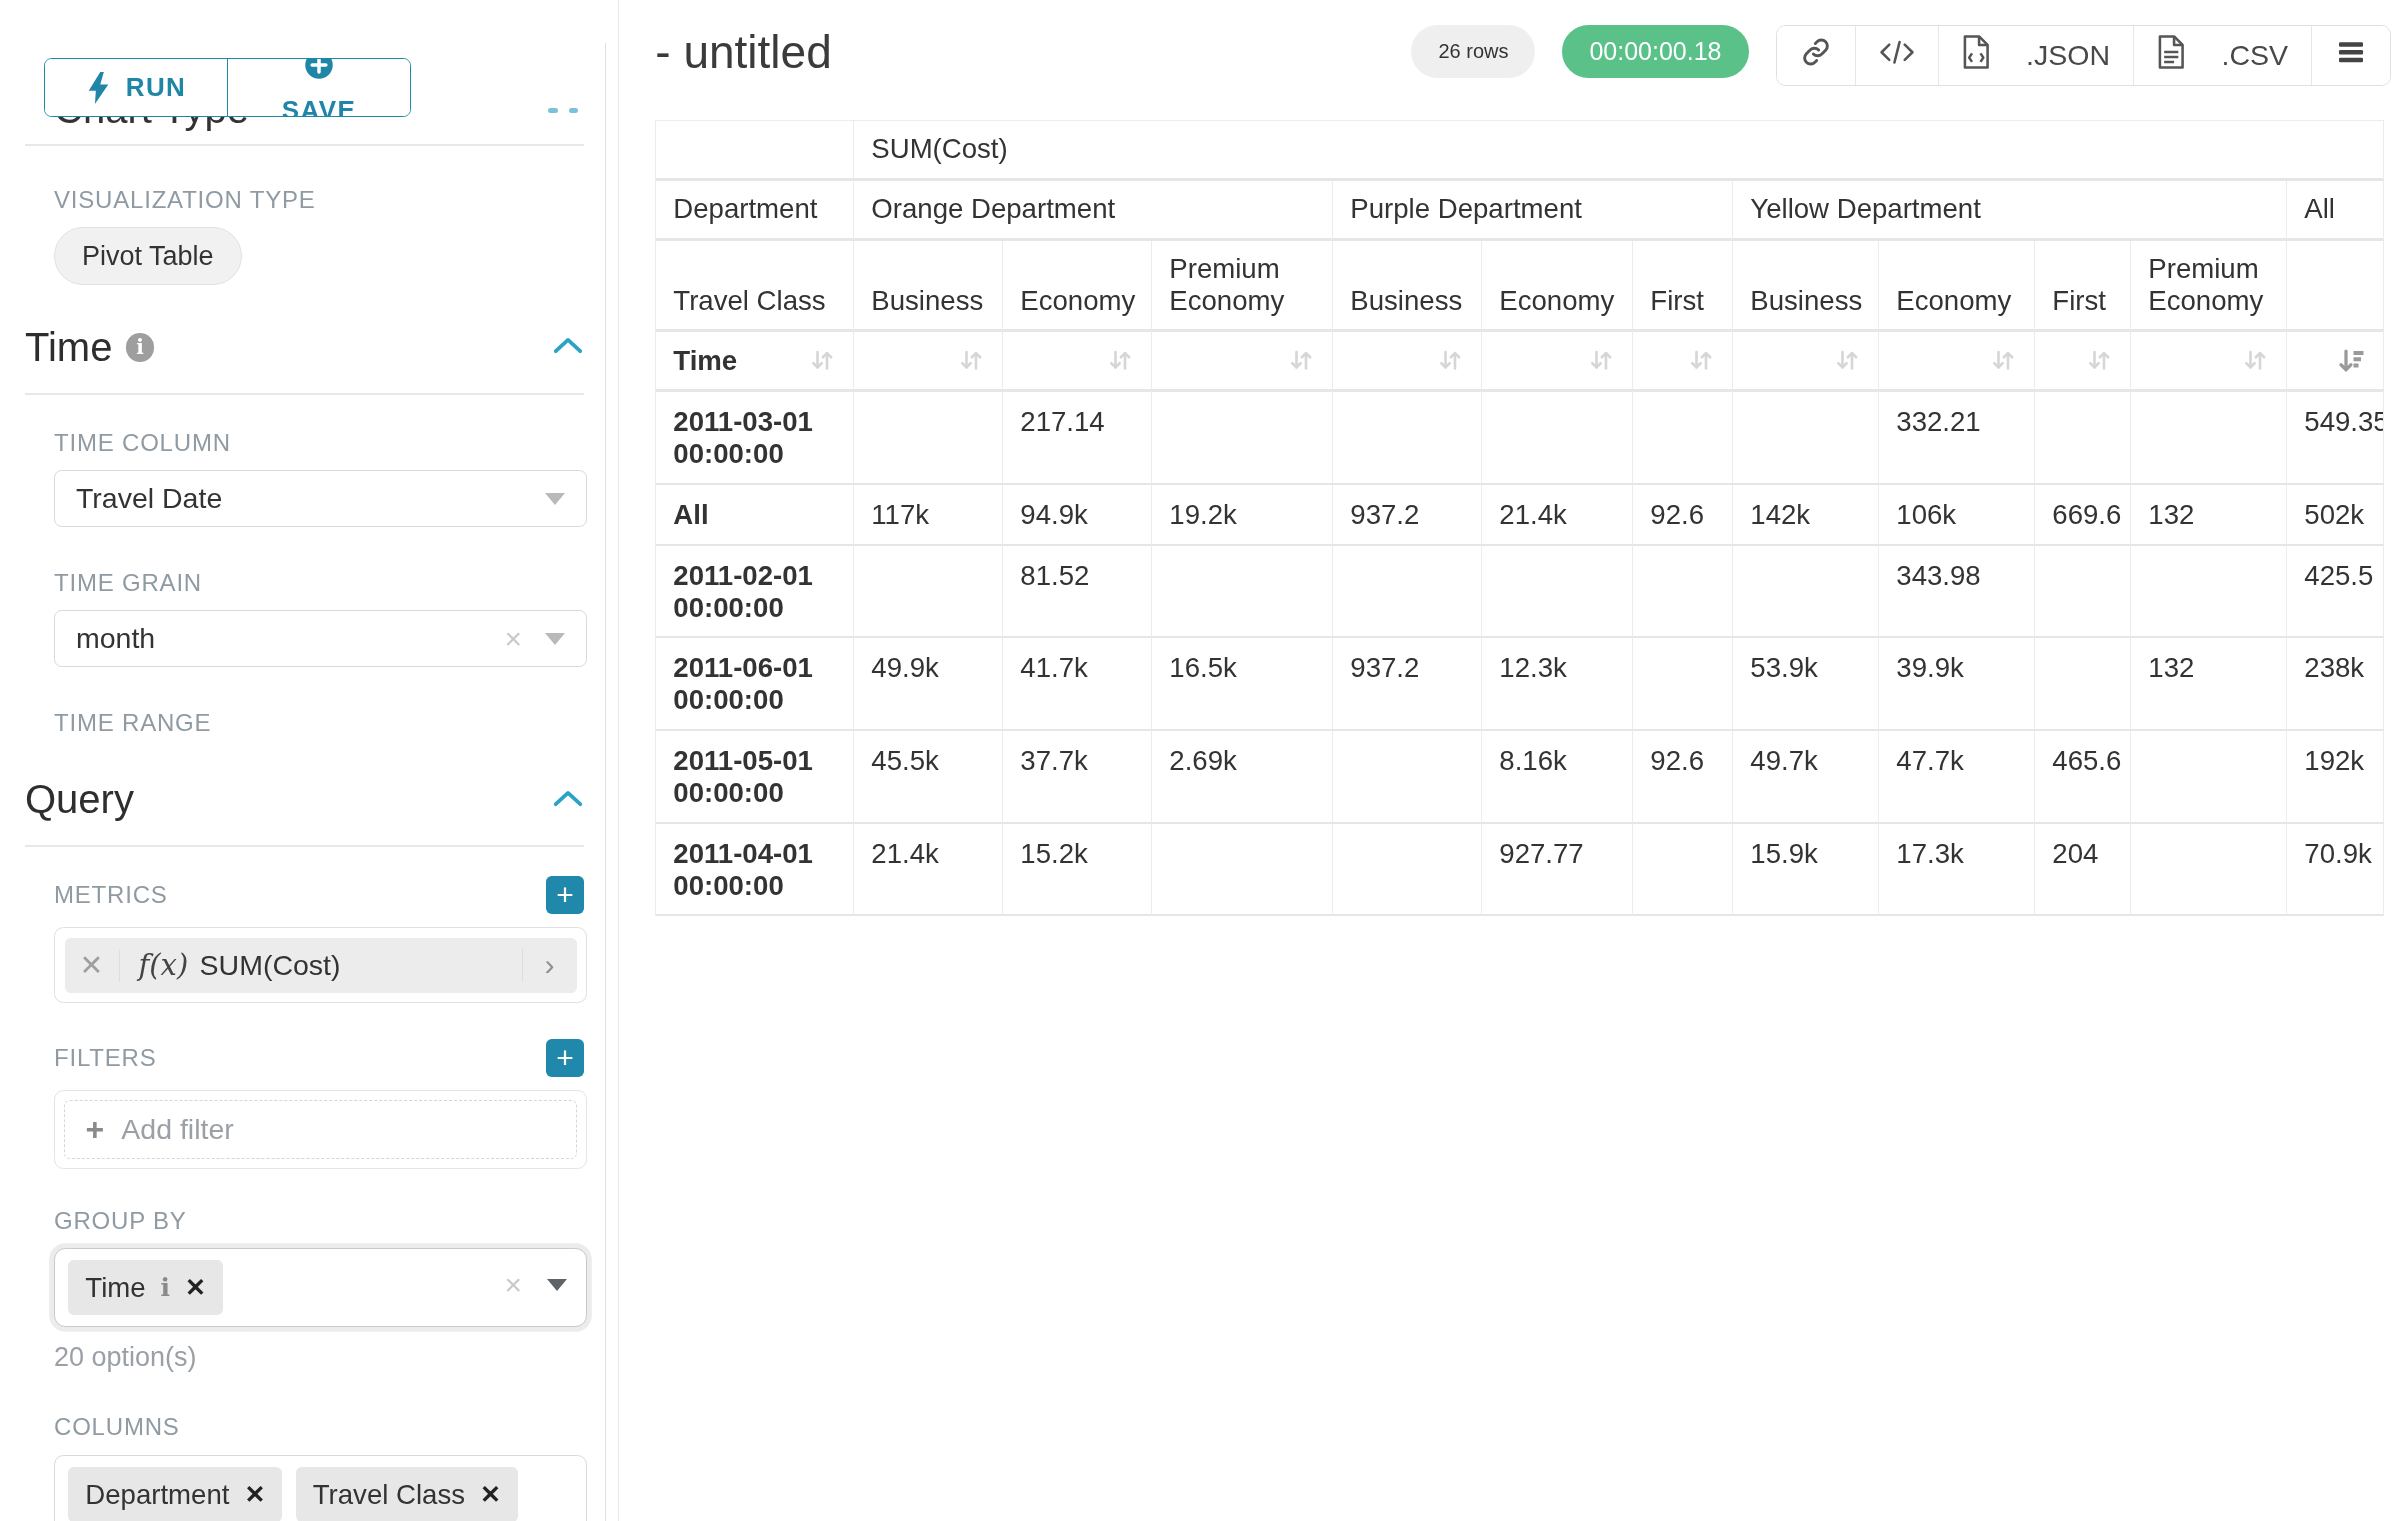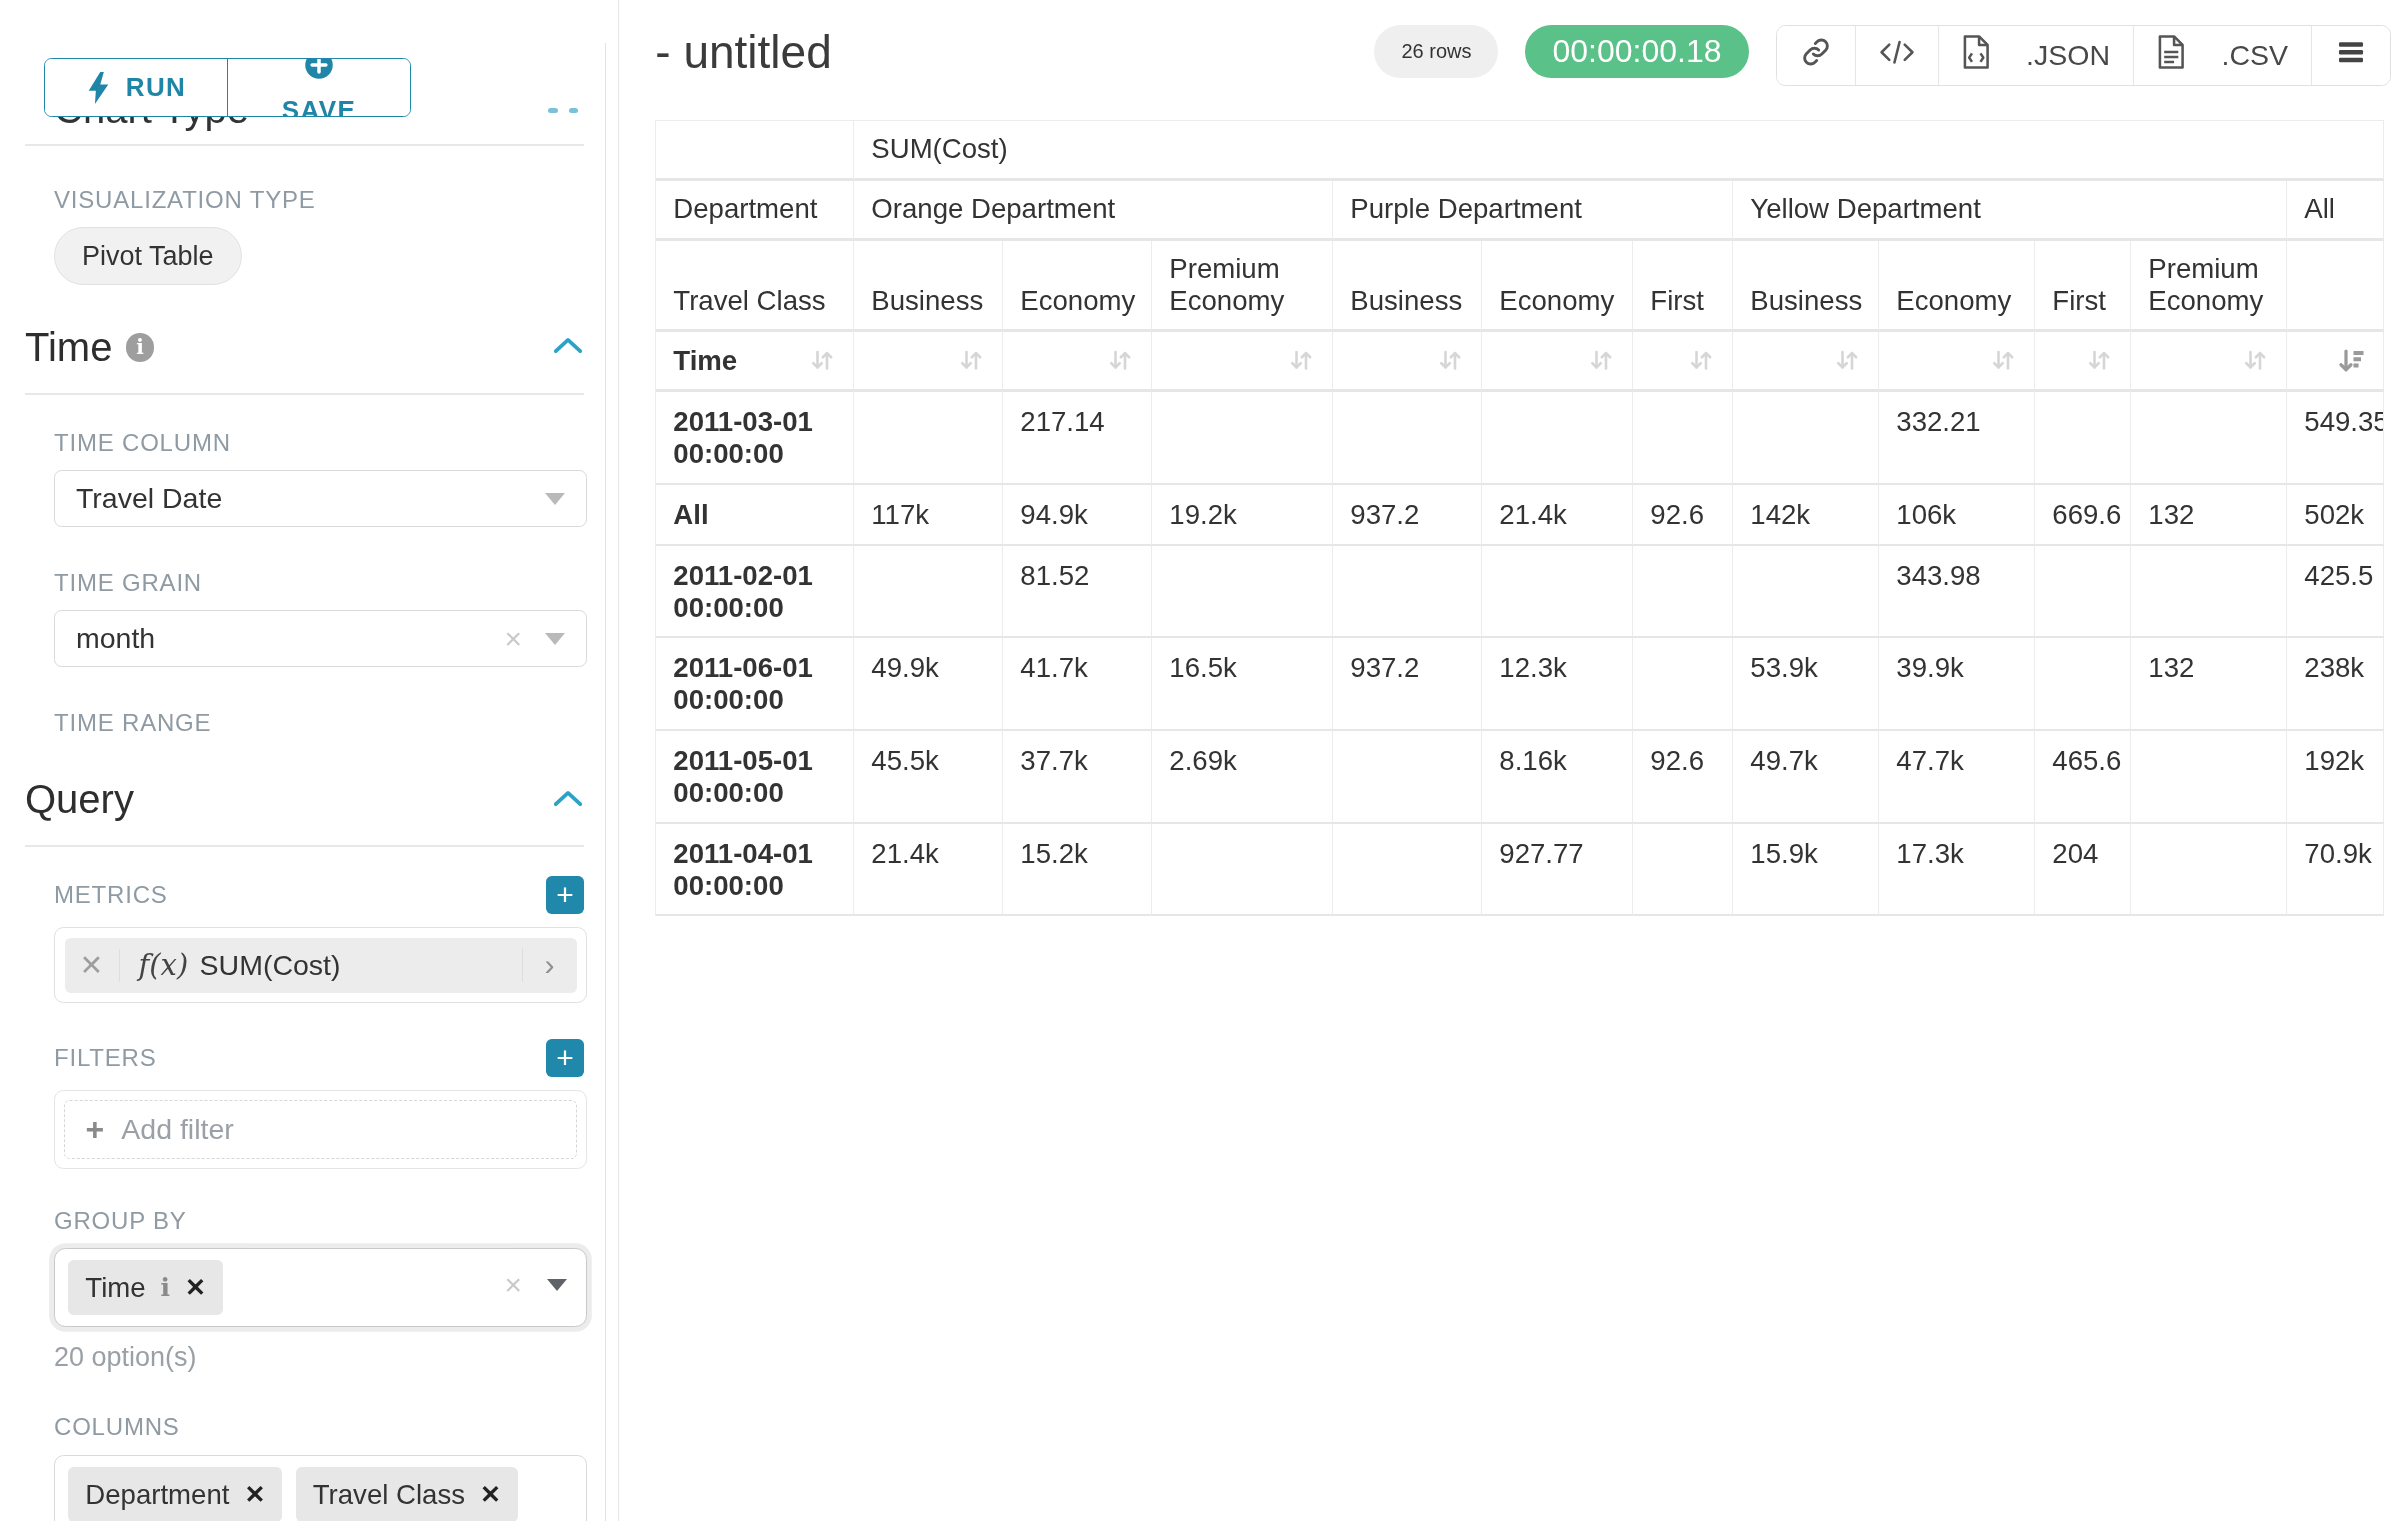--- a/index.html
+++ b/index.html
@@ -76,21 +76,21 @@
   .opt-count { margin:15px 0 0 54px; font-size:27px; color:#9aa0a6; }
   .sect-gap { height:42px; }
 
   
   .main { flex:1; display:flex; flex-direction:column; }
   .main-header { display:flex; align-items:flex-start; padding:25px 15px 0 36px; }
   .page-title { font-size:46px; font-weight:400; color:#3b3b3b; margin-right:auto; white-space:nowrap; }
   .rows-pill { background:#efefef; border-radius:27px; height:53px; display:flex; align-items:center;
     padding:0 27px; font-size:20px; color:#333; }
   .timer-pill { background:#5ac189; border-radius:27px; height:53px; display:flex; align-items:center;
-    padding:8px 27px; font-size:32px; color:#fff; margin-left:27px; }
+    padding:8px 27px; font-size:25px; color:#fff; margin-left:27px; }
   .export-group { display:flex; align-items:stretch; height:61px; border:1px solid #e0e0e0;
     border-radius:9.5px; margin-left:27px; overflow:hidden; background:#fff; }
   .export-group .seg { display:flex; align-items:center; justify-content:center; gap:9.5px; padding:0 23px;
     border:none; background:#fff; cursor:pointer; font-family:inherit; font-size:28.5px; color:#484848; }
   .export-group .seg + .seg { border-left:1px solid #e6e6e6;gap:36px; }
 
   .pivot-wrap { margin:34px 13.3px 0 36px; }
   table.pivot { border-collapse:separate; border-spacing:0; table-layout:fixed; width:1729px;
     background:#fff; font-size:27.6px; color:#333;
     border-top:1px solid #ececec; border-left:1px solid #ececec; }

